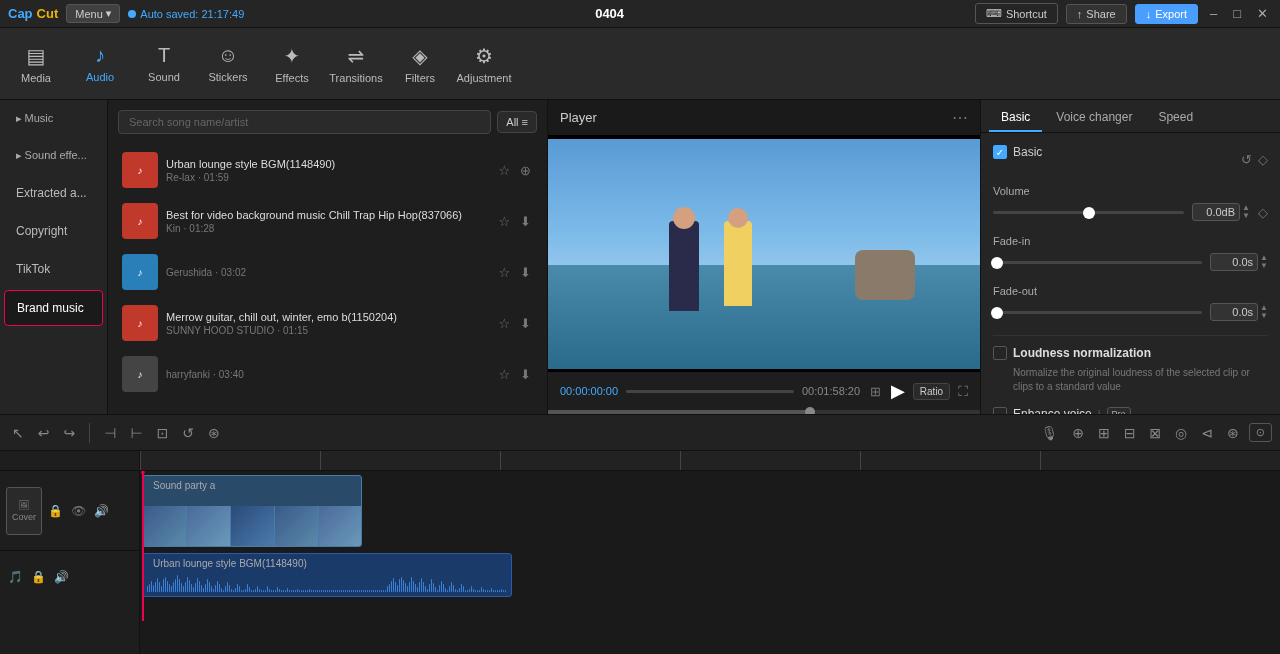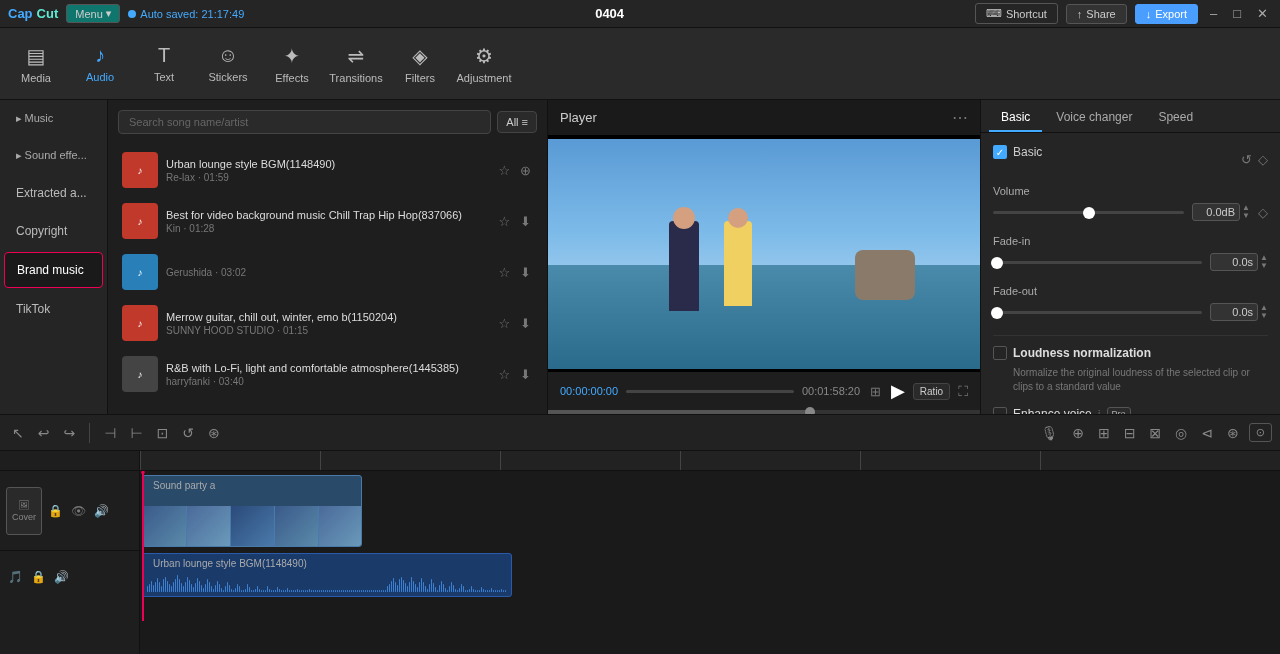--- a/index.html
+++ b/index.html
@@ -2,21 +2,21 @@
 <html><head>
   <meta charset="utf-8">
   <style>
     * { box-sizing: border-box; margin: 0; padding: 0; }
     body { width: 1280px; height: 654px; background: #1a1a1a; color: #ccc; font-family: 'Segoe UI', Arial, sans-serif; font-size: 12px; overflow: hidden; display: flex; flex-direction: column; }
 
     
     .topbar { height: 28px; background: #252525; display: flex; align-items: center; padding: 0 8px; gap: 8px; border-bottom: 1px solid #111; flex-shrink: 0; }
     .topbar-logo { color: #fff; font-weight: bold; font-size: 13px; display: flex; align-items: center; gap: 4px; }
     .topbar-logo span { color: #4af; }
-    .menu-btn { background: #0f766e; border: 1px solid #555; color: #ccc; padding: 2px 8px; border-radius: 3px; font-size: 11px; cursor: pointer; display: flex; align-items: center; gap: 3px; }
+    .menu-btn { background: #404040; border: 1px solid #555; color: #ccc; padding: 2px 8px; border-radius: 3px; font-size: 11px; cursor: pointer; display: flex; align-items: center; gap: 3px; }
     .autosave { color: #4af; font-size: 11px; display: flex; align-items: center; gap: 4px; }
     .autosave-dot { width: 8px; height: 8px; background: #4af; border-radius: 50%; }
     .topbar-center { flex: 1; text-align: center; color: #fff; font-size: 13px; font-weight: 600; }
     .topbar-right { display: flex; align-items: center; gap: 8px; }
     .topbar-btn { background: #333; border: 1px solid #555; color: #ccc; padding: 3px 10px; border-radius: 3px; font-size: 11px; cursor: pointer; display: flex; align-items: center; gap: 4px; }
     .topbar-btn.export { background: #4a9eff; border-color: #4a9eff; color: #fff; }
     .topbar-btn.shortcut { background: transparent; border: 1px solid #555; }
     .topbar-win-btn { background: transparent; border: none; color: #aaa; font-size: 13px; cursor: pointer; padding: 0 4px; }
 
     
@@ -134,21 +134,21 @@
     ::-webkit-scrollbar { width: 4px; height: 4px; }
     ::-webkit-scrollbar-track { background: #1a1a1a; }
     ::-webkit-scrollbar-thumb { background: #444; border-radius: 2px; }
   </style>
 </head>
 <body>
 
 <div class="topbar">
   <div class="topbar-logo">
     <span>Cap</span>
-      <span style="color:#5eead4">Cut</span>
+      <span style="color:#eab308">Cut</span>
   </div>
   <button class="menu-btn">
     <span>Menu</span>
     <span>▾</span>
   </button>
   <div class="autosave">
     <div class="autosave-dot"></div>
     <span>Auto saved: 21:17:49</span>
   </div>
   <div class="topbar-center">0404</div>
@@ -175,21 +175,21 @@
   <div class="tool-item">
     <span class="tool-icon">▤</span>
     <span>Media</span>
   </div>
   <div class="tool-item active" style="color:#4af;">
     <span class="tool-icon">♪</span>
     <span>Audio</span>
   </div>
   <div class="tool-item">
     <span class="tool-icon">T</span>
-    <span>Text</span>
+    <span>Sound</span>
   </div>
   <div class="tool-item">
     <span class="tool-icon">☺</span>
     <span>Stickers</span>
   </div>
   <div class="tool-item">
     <span class="tool-icon">✦</span>
     <span>Effects</span>
   </div>
   <div class="tool-item">
@@ -206,22 +206,22 @@
   </div>
 </div>
 
 <div class="main">
 
   <div class="left-panel">
     <div class="left-item section">▸ Music</div>
     <div class="left-item section">▸ Sound effe...</div>
     <div class="left-item">Extracted a...</div>
     <div class="left-item">Copyright</div>
+    <div class="left-item">TikTok</div>
     <div class="left-item active">Brand music</div>
-    <div class="left-item">TikTok</div>
   </div>
 
   <div class="audio-panel">
     <div class="search-bar">
       <input class="search-input" type="text" placeholder="Search song name/artist" style="">
       <button class="filter-btn">
         <span>All</span>
         <span>≡</span>
       </button>
     </div>
@@ -288,21 +288,20 @@
           <button class="song-action-btn">☆</button>
           <button class="song-action-btn">⬇</button>
         </div>
       </div>
 
       <div class="song-item">
         <div class="song-thumb dark" style="background:#444;">
           <span style="color:#fff;font-size:10px">♪</span>
         </div>
         <div class="song-info">
-          <div class="song-title">R&amp;B with Lo-Fi, light and comfortable atmosphere(1445385)</div>
           <div class="song-meta">
             <span>harryfanki</span> · <span>03:40</span>
           </div>
         </div>
         <div class="song-actions">
           <button class="song-action-btn">☆</button>
           <button class="song-action-btn">⬇</button>
         </div>
       </div>
     </div>

